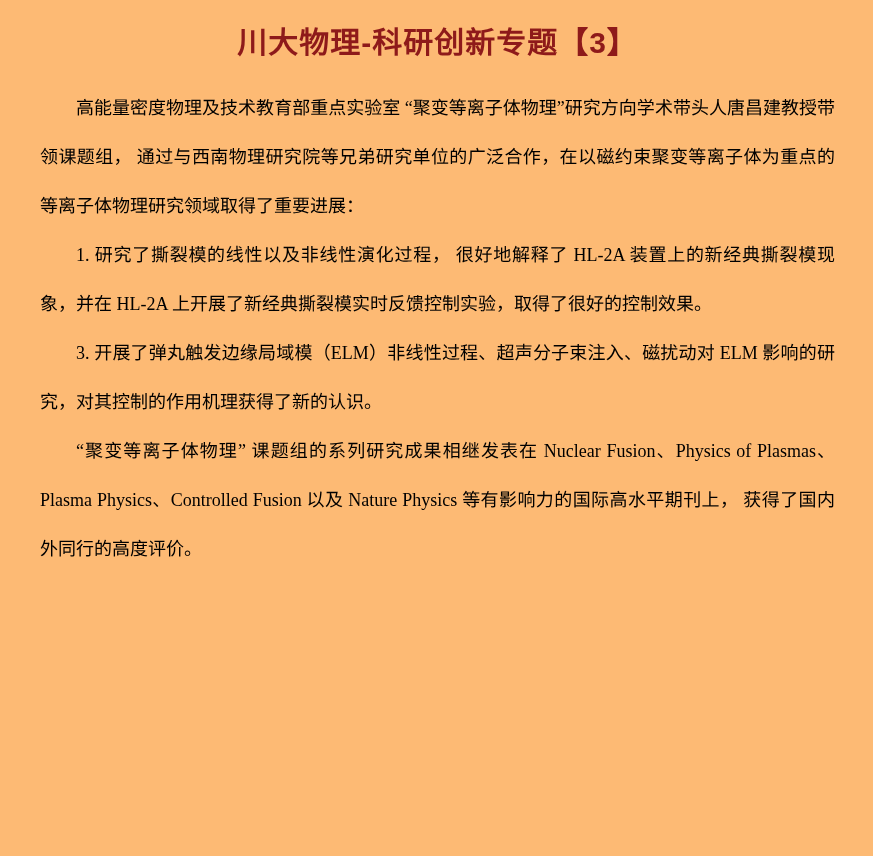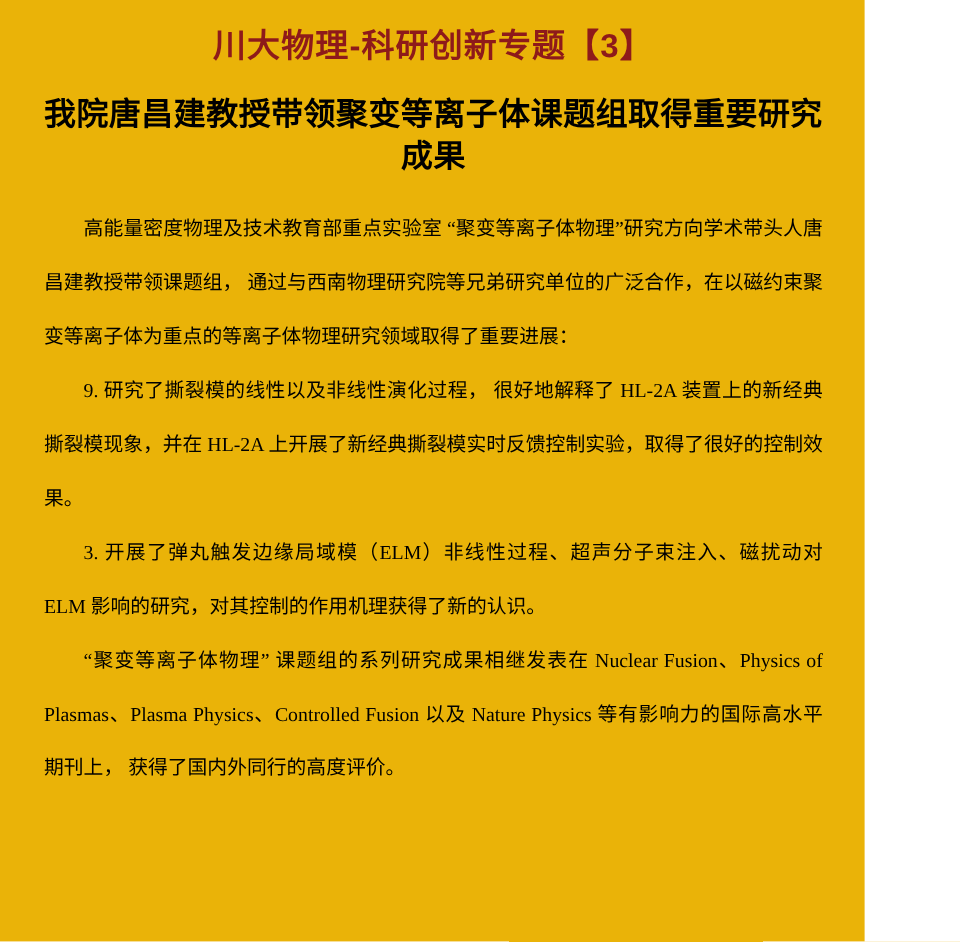--- a/index.html
+++ b/index.html
@@ -9,24 +9,24 @@
   }
   body {
     width: 873px;
     height: 856px;
     overflow: hidden;
     font-family: "Liberation Serif", "DejaVu Serif", serif;
     color: #000000;
   }
   .page {
     box-sizing: border-box;
-    width: 786px;
+    width: 873px;
     height: 856px;
     padding: 20px 38px 10px 40px;
-    background: #eab308;
+    background: #fdba74;
   }
   .doc-title {
     font-family: "Liberation Sans", "DejaVu Sans", sans-serif;
     font-weight: bold;
     font-size: 30px;
     line-height: 38px;
     text-align: center;
     color: #8e1a1a;
     margin: 4px 0 0 0;
     letter-spacing: 1px;
@@ -53,21 +53,20 @@
     margin: 0;
     word-break: break-word;
   }
 </style>
 </head>
 <body>
 
 <div class="page">
   <h1 class="doc-title">川大物理-科研创新专题【3】</h1>
 
-  <h2 class="doc-subtitle">我院唐昌建教授带领聚变等离子体课题组取得重要研究成果</h2>
 
   <div class="doc-body">
     <p>高能量密度物理及技术教育部重点实验室 “聚变等离子体物理”研究方向学术带头人唐昌建教授带领课题组， 通过与西南物理研究院等兄弟研究单位的广泛合作，在以磁约束聚变等离子体为重点的等离子体物理研究领域取得了重要进展：</p>
-    <p>9. 研究了撕裂模的线性以及非线性演化过程， 很好地解释了 HL-2A 装置上的新经典撕裂模现象，并在 HL-2A 上开展了新经典撕裂模实时反馈控制实验，取得了很好的控制效果。</p>
+    <p>1. 研究了撕裂模的线性以及非线性演化过程， 很好地解释了 HL-2A 装置上的新经典撕裂模现象，并在 HL-2A 上开展了新经典撕裂模实时反馈控制实验，取得了很好的控制效果。</p>
     <p>3. 开展了弹丸触发边缘局域模（ELM）非线性过程、超声分子束注入、磁扰动对 ELM 影响的研究，对其控制的作用机理获得了新的认识。</p>
     <p>“聚变等离子体物理” 课题组的系列研究成果相继发表在 Nuclear Fusion、Physics of Plasmas、Plasma Physics、Controlled Fusion 以及 Nature Physics 等有影响力的国际高水平期刊上， 获得了国内外同行的高度评价。</p>
   </div>
 </div>
 
 </body></html>

